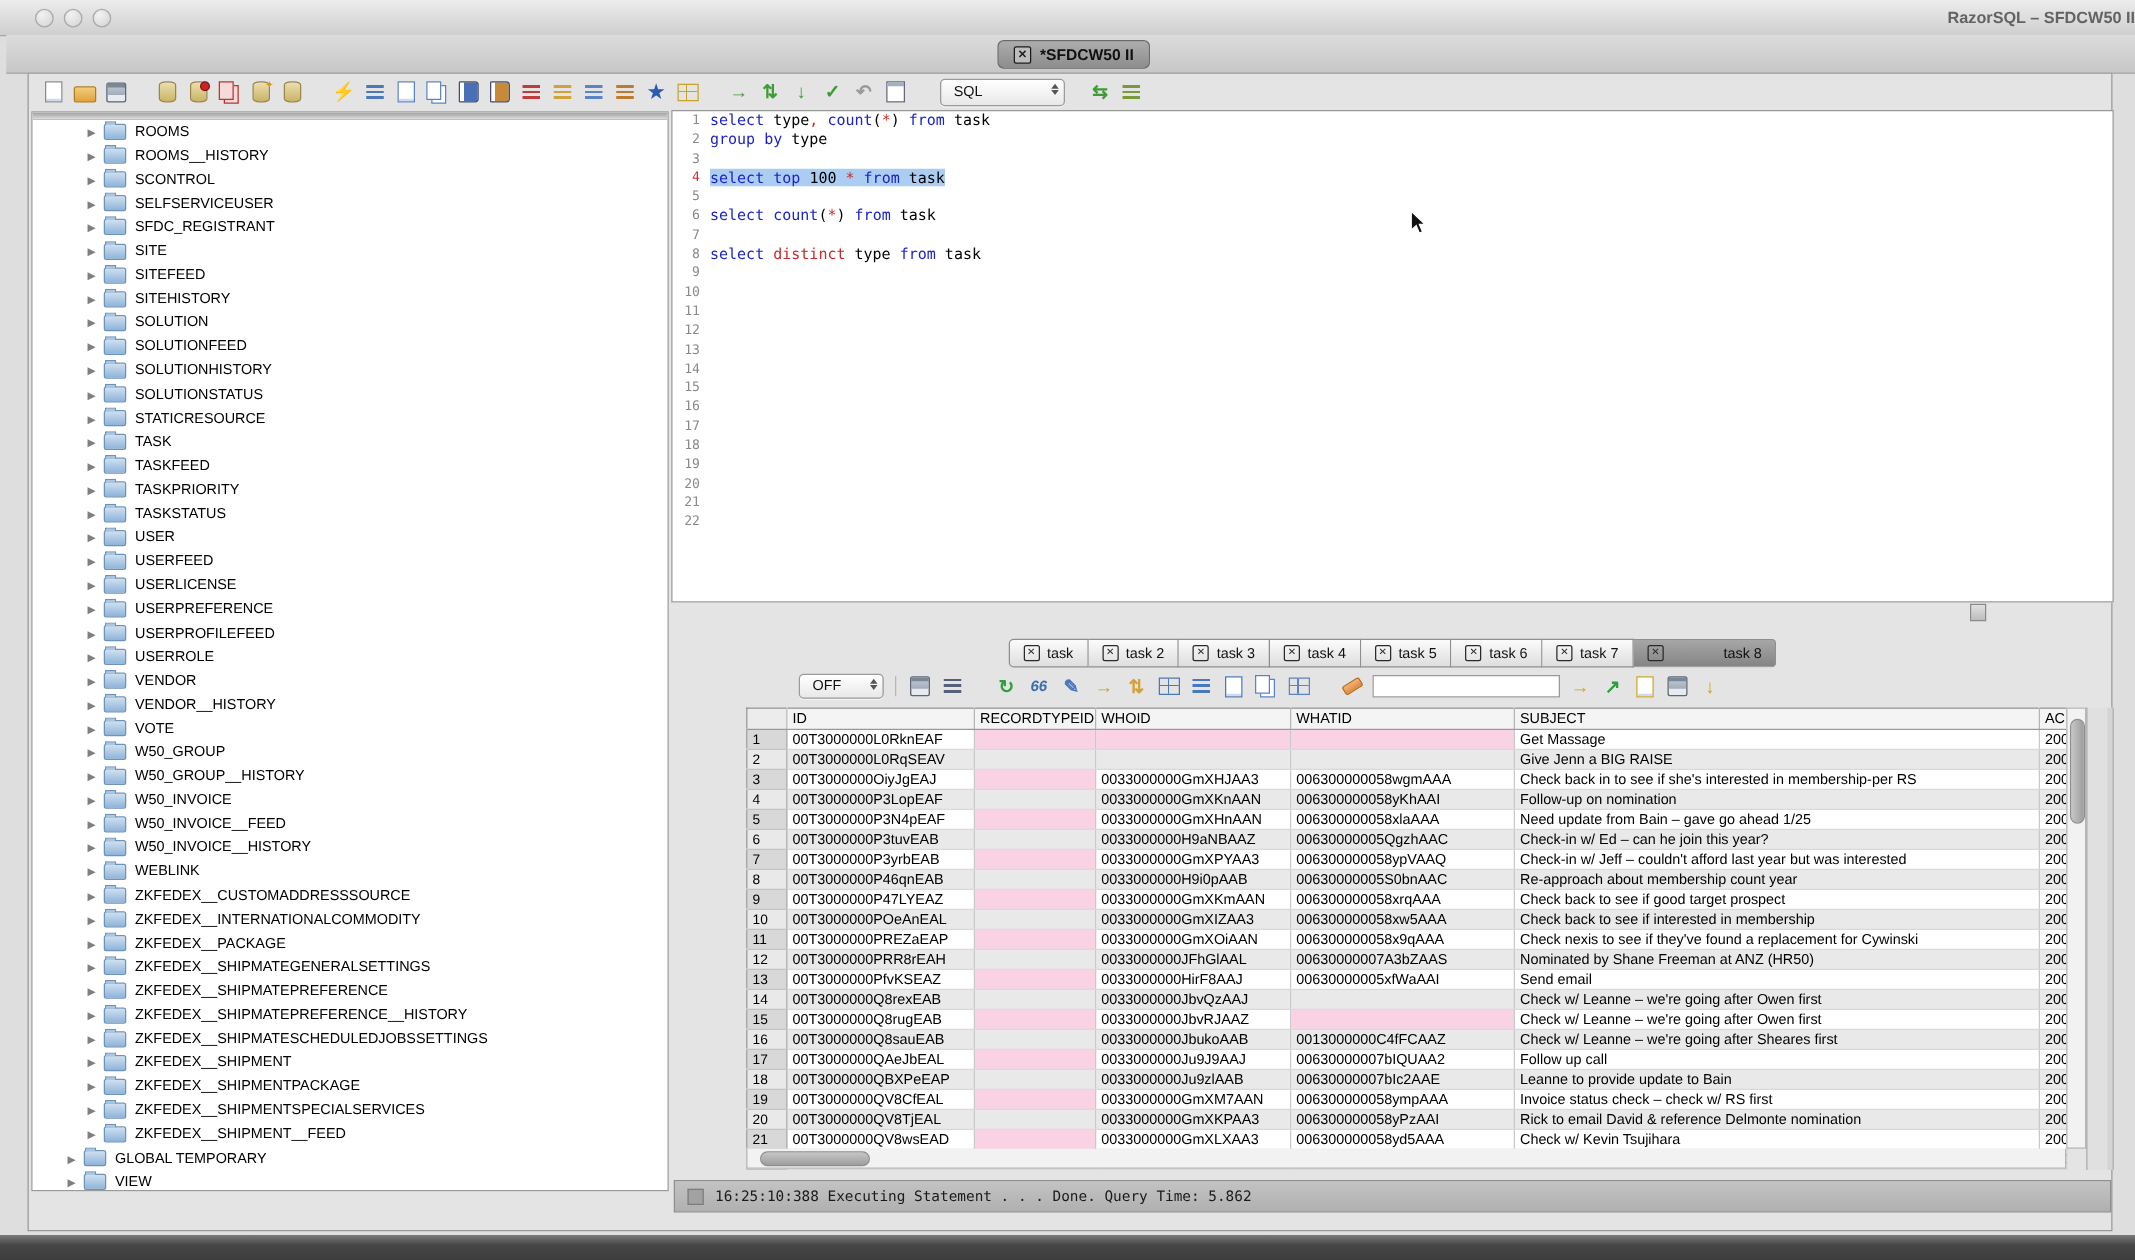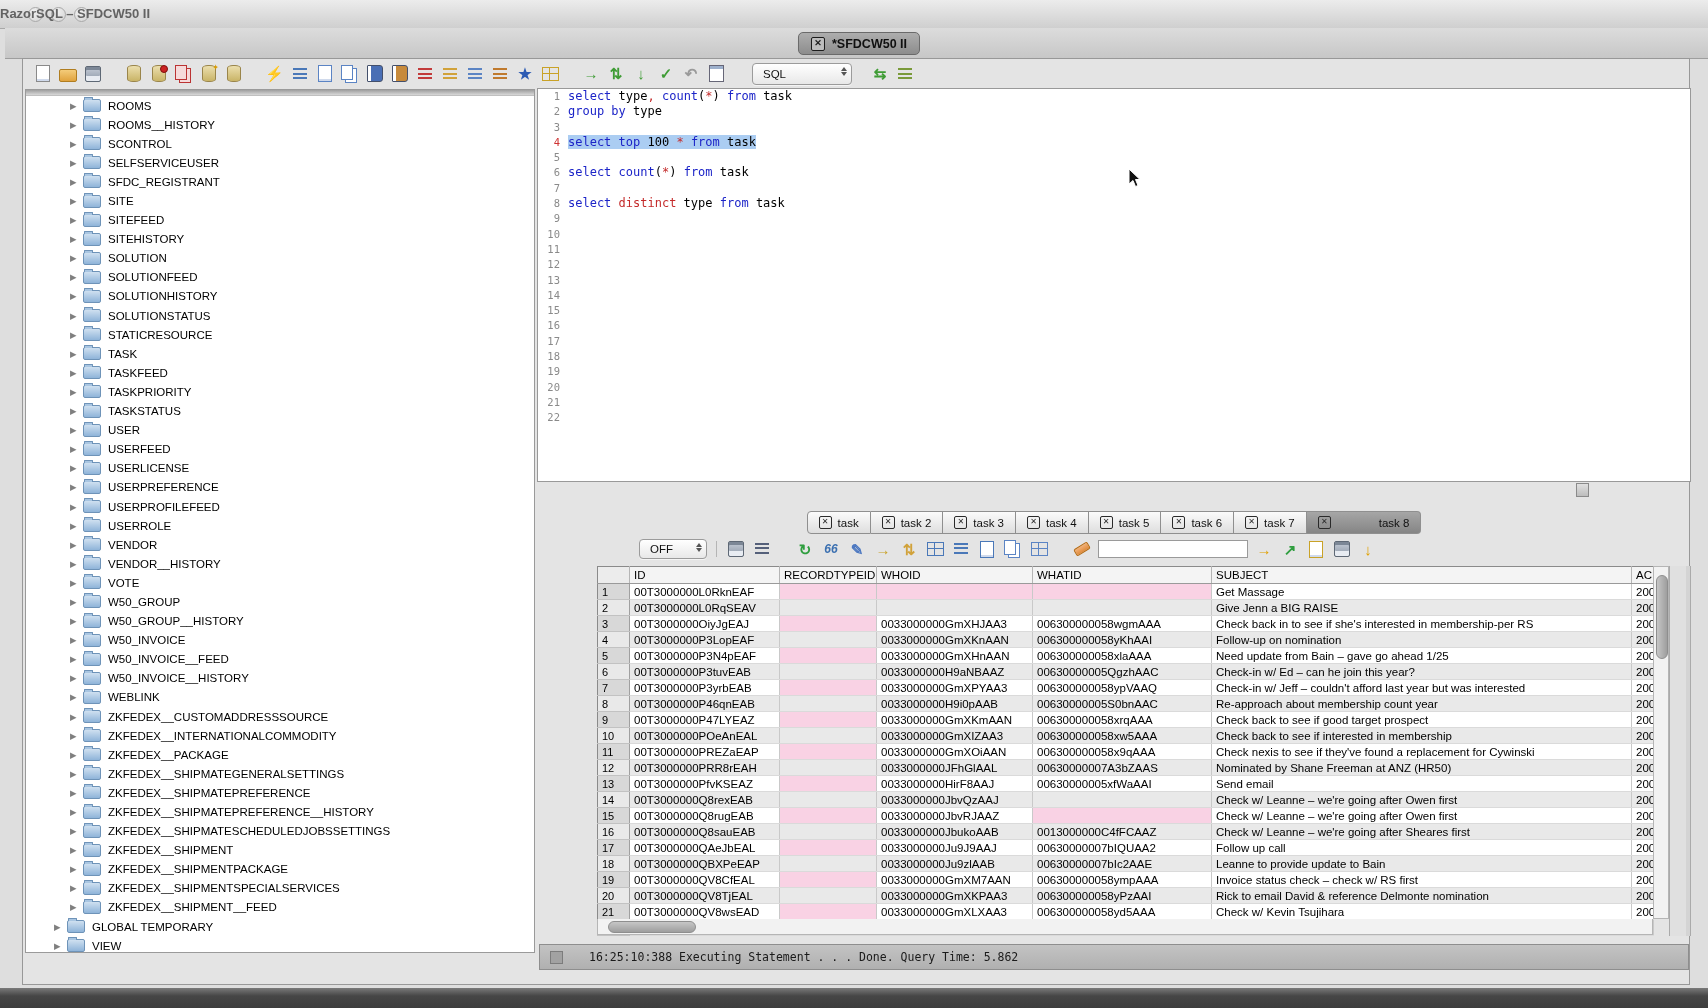--- a/index.html
+++ b/index.html
@@ -1,21 +1,21 @@
 <!DOCTYPE html>
 <html><head>
 <meta charset="utf-8">
 <style>
   html,body{margin:0;padding:0;}
   body{width:1708px;height:1008px;background:#dedede;font-family:"Liberation Sans",sans-serif;overflow:hidden;position:relative;}
   
   .titlebar{position:absolute;left:0;top:0;width:1708px;height:28px;background:linear-gradient(#ececec,#cfcfcf);border-bottom:1px solid #a8a8a8;}
   .lights{position:absolute;left:28px;top:7px;display:flex;gap:8px;}
   .light{width:13px;height:13px;border-radius:50%;border:1px solid #a9a9a9;background:radial-gradient(circle at 35% 30%,#f2f2f2,#d2d2d2);}
-  .win-title{position:absolute;left:0;right:0;top:0;height:28px;line-height:28px;text-align:left;font-size:13px;color:#636363;font-weight:bold;}
+  .win-title{position:absolute;left:0;right:0;top:0;height:28px;line-height:28px;text-align:right;font-size:13px;color:#636363;font-weight:bold;}
   
   .tabstrip{position:absolute;left:5px;top:28px;width:1708px;height:30px;background:linear-gradient(#dcdcdc,#c7c7c7);border-bottom:1px solid #9e9e9e;}
   .doc-tab{position:absolute;left:50%;transform:translateX(-50%);top:4px;height:21px;padding:0 12px;background:linear-gradient(#adadad,#8d8d8d);border:1px solid #6a6a6a;border-radius:5px;display:flex;align-items:center;gap:7px;font-size:12.5px;font-weight:bold;color:#101010;}
   .xbox{width:12px;height:12px;border:1.5px solid #1c1c1c;border-radius:2px;position:relative;flex:0 0 auto;background:#bdbdbd;}
   .xbox::before{content:"✕";position:absolute;left:0;top:0;width:12px;height:12px;line-height:11px;text-align:center;font-size:9px;color:#1c1c1c;}
   
   .window-body{position:absolute;left:22px;top:58px;width:1668px;height:927px;background:#e4e4e4;border:1px solid #989898;box-sizing:border-box;}
   
   .main-toolbar{position:absolute;left:0;top:0;width:100%;height:29px;display:flex;align-items:center;padding-left:10px;gap:5px;box-sizing:border-box;}
   .gap{width:11px;flex:0 0 auto;}
@@ -87,21 +87,21 @@
   table.res tr.even td{background:#e9e9e9;}
   table.res td.gut{background:#d8d8d8;border-right:1px solid #a0a0a0;border-bottom:1px solid #c2c2c2;font-size:11px;}
   table.res th.gut{background:#ececec;}
   table.res td.pink{background:#f9d2e4;}
   .vscroll{position:absolute;left:1056px;top:0;width:16px;height:353px;background:#f2f2f2;border:1px solid #b5b5b5;box-sizing:border-box;}
   .vthumb{position:absolute;left:2px;top:8px;width:10px;height:82px;border-radius:6px;background:linear-gradient(90deg,#c6c6c6,#9e9e9e);border:1px solid #8e8e8e;}
   .hscroll{position:absolute;left:0;top:353px;width:1056px;height:16px;background:#f2f2f2;border:1px solid #b5b5b5;border-top:none;box-sizing:border-box;}
   .hthumb{position:absolute;left:10px;top:2px;width:86px;height:10px;border-radius:6px;background:linear-gradient(#c6c6c6,#9e9e9e);border:1px solid #8e8e8e;}
   .right-gutter{position:absolute;left:1646px;top:507px;width:20px;height:370px;border-left:1px solid #aaa;border-right:1px solid #aaa;background:#e0e0e0;box-shadow:inset -4px 0 0 #d4d4d4;}
   
-  .bottom-status{position:absolute;left:516px;top:885px;width:1150px;height:26px;background:linear-gradient(#c3c3c3,#b0b0b0);border:1px solid #8e8e8e;box-sizing:border-box;display:flex;align-items:center;gap:26px;padding-left:10px;font-family:"DejaVu Sans Mono",monospace;font-size:11.5px;color:#1a1a1a;}
+  .bottom-status{position:absolute;left:516px;top:885px;width:1150px;height:26px;background:linear-gradient(#c3c3c3,#b0b0b0);border:1px solid #8e8e8e;box-sizing:border-box;display:flex;align-items:center;gap:9px;padding-left:10px;font-family:"DejaVu Sans Mono",monospace;font-size:11.5px;color:#1a1a1a;}
   .prog-square{width:11px;height:11px;background:#a2a2a2;border:1px solid #7c7c7c;flex:0 0 auto;}
   
   .dock-strip{position:absolute;left:0;top:988px;width:1708px;height:20px;background:linear-gradient(#7a7a7a,#464646 40%,#3d3d3d);}
   
   .cursor{position:absolute;left:1128px;top:168px;z-index:50;}
 </style>
 </head>
 <body>
 
 <div class="titlebar">

